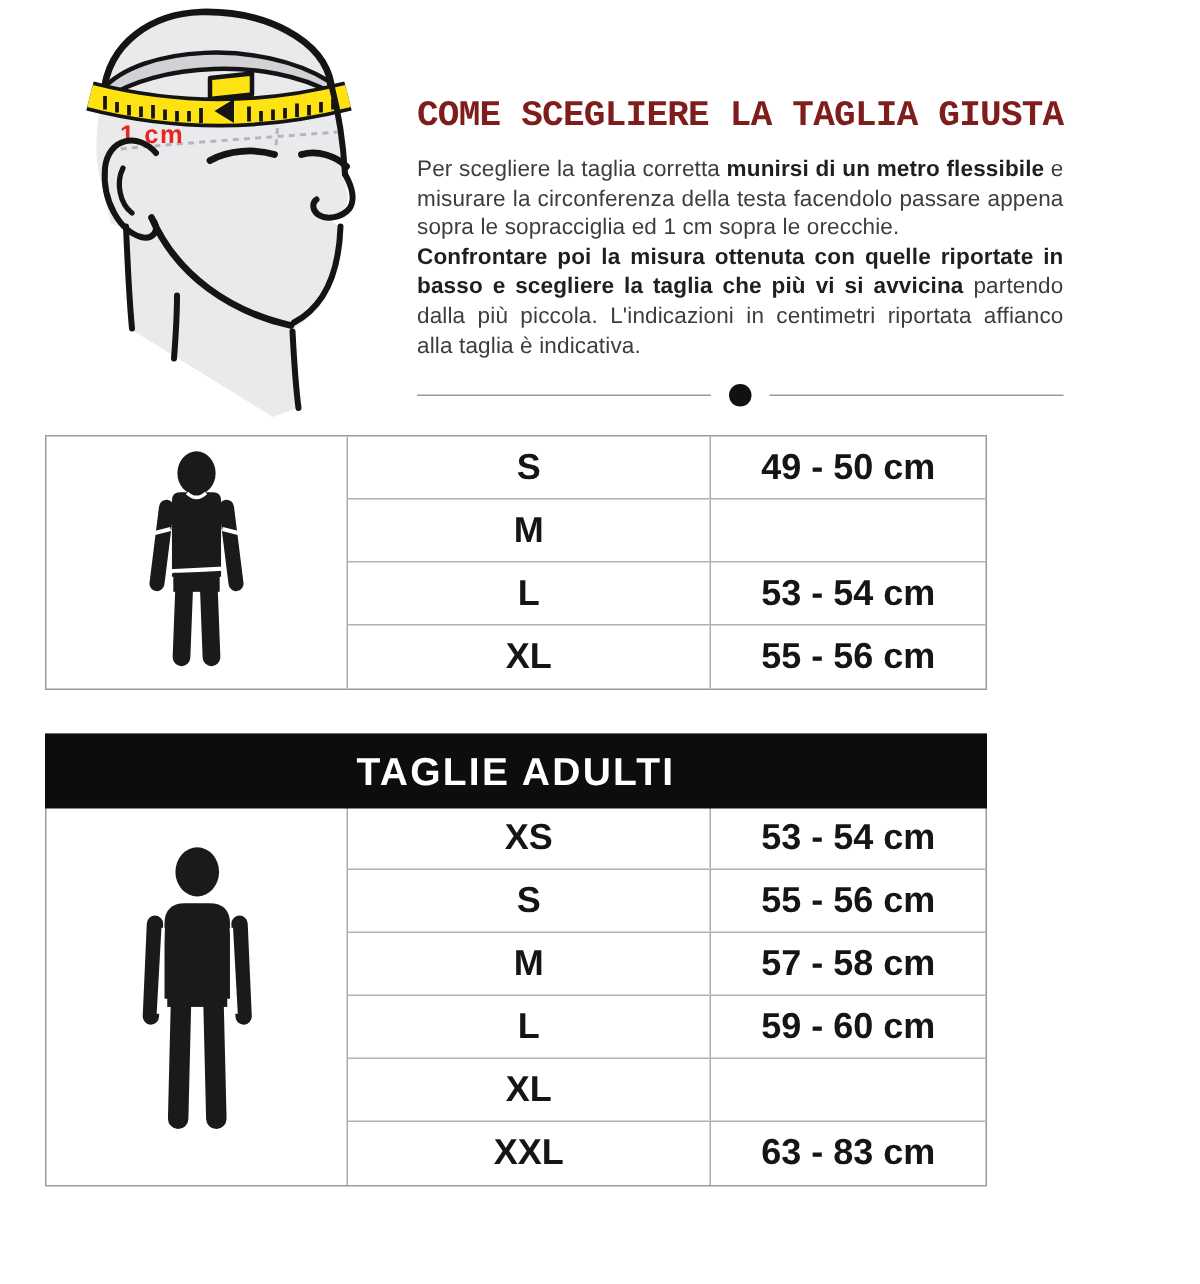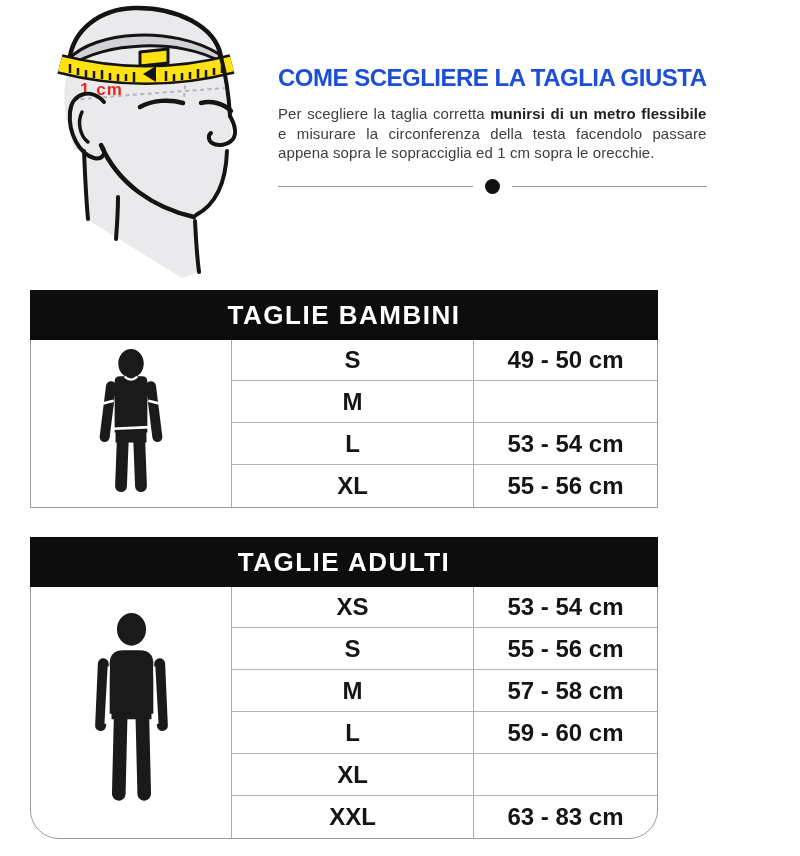--- a/index.html
+++ b/index.html
@@ -9,37 +9,37 @@
     font-family: "Liberation Sans", sans-serif;
     color: #1a1a1a;
   }
   .page { width: 688px; height: 856px; position: relative; }
 
   
   .top { display: flex; height: 284px; padding: 0 30px 0 14px; }
   .head-figure { width: 250px; flex: 0 0 250px; }
   .intro { flex: 1; padding: 64px 35px 0 14px; display: flex; flex-direction: column; }
   .intro-title {
-    color: #1d4ed8; font-weight: bold; font-size: 24px;
-    letter-spacing: -0.5px; white-space: nowrap; margin-bottom: 12px;
+    color: #7f1d1d; font-weight: bold; font-size: 24px;
+    letter-spacing: -0.5px; white-space: nowrap; margin-bottom: 12px; font-family: Liberation Mono, monospace;
   }
   .intro p {
     font-size: 15px; line-height: 19.6px; text-align: justify;
     color: #3d3d3d; letter-spacing: 0.1px;
   }
   .intro p b { color: #1f1f1f; }
 
   .divider { display: flex; align-items: center; gap: 12px; margin-top: 16px; }
   .divider .line { flex: 1; height: 1px; background: #9a9a9a; }
   .divider .dot { width: 15px; height: 15px; border-radius: 50%; background: #111; }
 
   
   .tables { padding: 6px 30px 0 30px; }
   .size-table { border: 1px solid #9b9b9b; background: #fff; }
-  .size-table + .size-table { margin-top: 29px; border-radius: 29px; }
+  .size-table + .size-table { margin-top: 29px; }
   .table-header {
     height: 50px; background: #0d0d0d; color: #fff;
     display: flex; align-items: center; justify-content: center;
     font-size: 26px; font-weight: bold; letter-spacing: 1.5px;
     margin: -1px; position: relative; z-index: 1;
   }
   .table-body { display: flex; }
   .icon-col {
     width: 201px; flex: 0 0 201px; border-right: 1px solid #ababab;
     display: flex; align-items: center; justify-content: center;
@@ -99,34 +99,32 @@
         <path d="M87,145 C104,184 140,208 180,217" fill="none" stroke="#141414" stroke-width="4.5" stroke-linecap="round"></path>
         <path d="M70,151 C71,175 72,198 74,219" fill="none" stroke="#141414" stroke-width="4" stroke-linecap="round"></path>
         <path d="M104,197 C104,212 103,226 102,239" fill="none" stroke="#141414" stroke-width="4" stroke-linecap="round"></path>
         <path d="M181,221 C182,240 183,257 185,272" fill="none" stroke="#141414" stroke-width="4" stroke-linecap="round"></path>
       </svg>
     </div>
 
     <div class="intro">
       <div class="intro-title">COME SCEGLIERE LA TAGLIA GIUSTA</div>
       <p><span>Per scegliere la taglia corretta </span><b>munirsi di un metro flessibile</b><span> e misurare la circonferenza della testa facendolo passare appena sopra le sopracciglia ed 1 cm sopra le orecchie.</span></p>
+      <p><b>Confrontare poi la misura ottenuta con quelle riportate in basso e scegliere la taglia che più vi si avvicina</b><span> partendo dalla più piccola. L'indicazioni in centimetri riportata affianco alla taglia è indicativa.</span></p>
       <div class="divider">
         <div class="line"></div>
         <div class="dot"></div>
         <div class="line"></div>
       </div>
     </div>
   </div>
 
   <div class="tables">
 
     <section class="size-table">
-      <div class="table-header">
-        <span>TAGLIE BAMBINI</span>
-      </div>
       <div class="table-body">
         <div class="icon-col">
           <svg width="82" height="150" viewBox="0 0 90 165" xmlns="http://www.w3.org/2000/svg">
             <ellipse cx="45" cy="17" rx="14" ry="16" fill="#1a1a1a"></ellipse>
             <path d="M27,37 Q27,31 33,31 L57,31 Q63,31 63,37 L63,93 L27,93 Z" fill="#1a1a1a"></path>
             <path d="M38,31.5 Q45,38 52,31.5" fill="none" stroke="#fff" stroke-width="2.5"></path>
             <line x1="23" y1="42" x2="16" y2="98" stroke="#1a1a1a" stroke-width="11" stroke-linecap="round"></line>
             <line x1="67" y1="42" x2="74" y2="98" stroke="#1a1a1a" stroke-width="11" stroke-linecap="round"></line>
             <line x1="10" y1="62" x2="26" y2="58" stroke="#fff" stroke-width="3"></line>
             <line x1="64" y1="58" x2="80" y2="62" stroke="#fff" stroke-width="3"></line>

